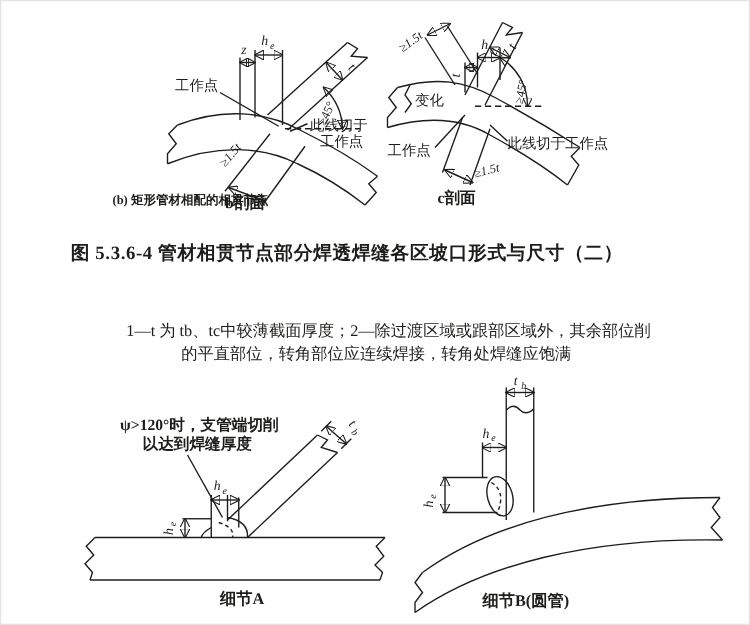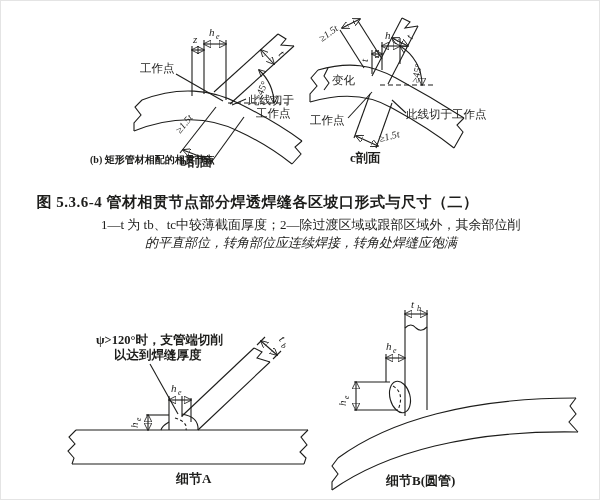--- a/index.html
+++ b/index.html
@@ -13,25 +13,25 @@
   .ink path,.ink ellipse,.ink line{stroke:#1d1d1b;stroke-width:1.1;fill:none;}
   text{fill:#1d1d1b;stroke:none;font-family:"Liberation Serif","DejaVu Serif",serif;}
   .cjk{font-size:11.5px;}
   .cjk-b{font-size:12.5px;font-weight:bold;}
   .dim{font-size:11px;font-style:italic;}
   .dim-s{font-size:8px;font-style:italic;}
   .gap{font-size:10px;font-style:italic;}
   .ang{font-size:10px;}
   .cap{font-size:13px;font-weight:bold;}
   .caption-b{top:153px;left:90px;width:330px;font-size:10px;font-weight:bold;}
-  .fig-title{top:193px;left:0;width:515px;text-align:center;font-size:15px;font-weight:bold;letter-spacing:.5px;}
+  .fig-title{top:193px;left:0;width:515px;text-align:center;font-size:15px;font-weight:bold;letter-spacing:.5px;padding-left:20px;}
   .notes{top:216px;left:75px;width:452px;font-size:13px;line-height:18.4px;}
   .note-line{white-space:nowrap;}
-  .note-line.indent{text-indent:26px;}
-  .note-line.center{text-align:center;font-style:italic;}
+  .note-line.indent{text-indent:26px;margin-top:40px;}
+  .note-line.center{text-align:center;}
 </style>
 </head>
 <body>
 
 <div class="page">
 
   <svg class="abs ink" style="left:128px;top:12px;" width="190" height="155" viewBox="0 0 190 155">
     <defs>
       <marker id="mb" viewBox="0 0 10 10" refX="9" refY="5" markerWidth="7" markerHeight="7" orient="auto-start-reverse">
         <path d="M0,0L10,5L0,10z" fill="#1d1d1b" stroke="none"></path>

